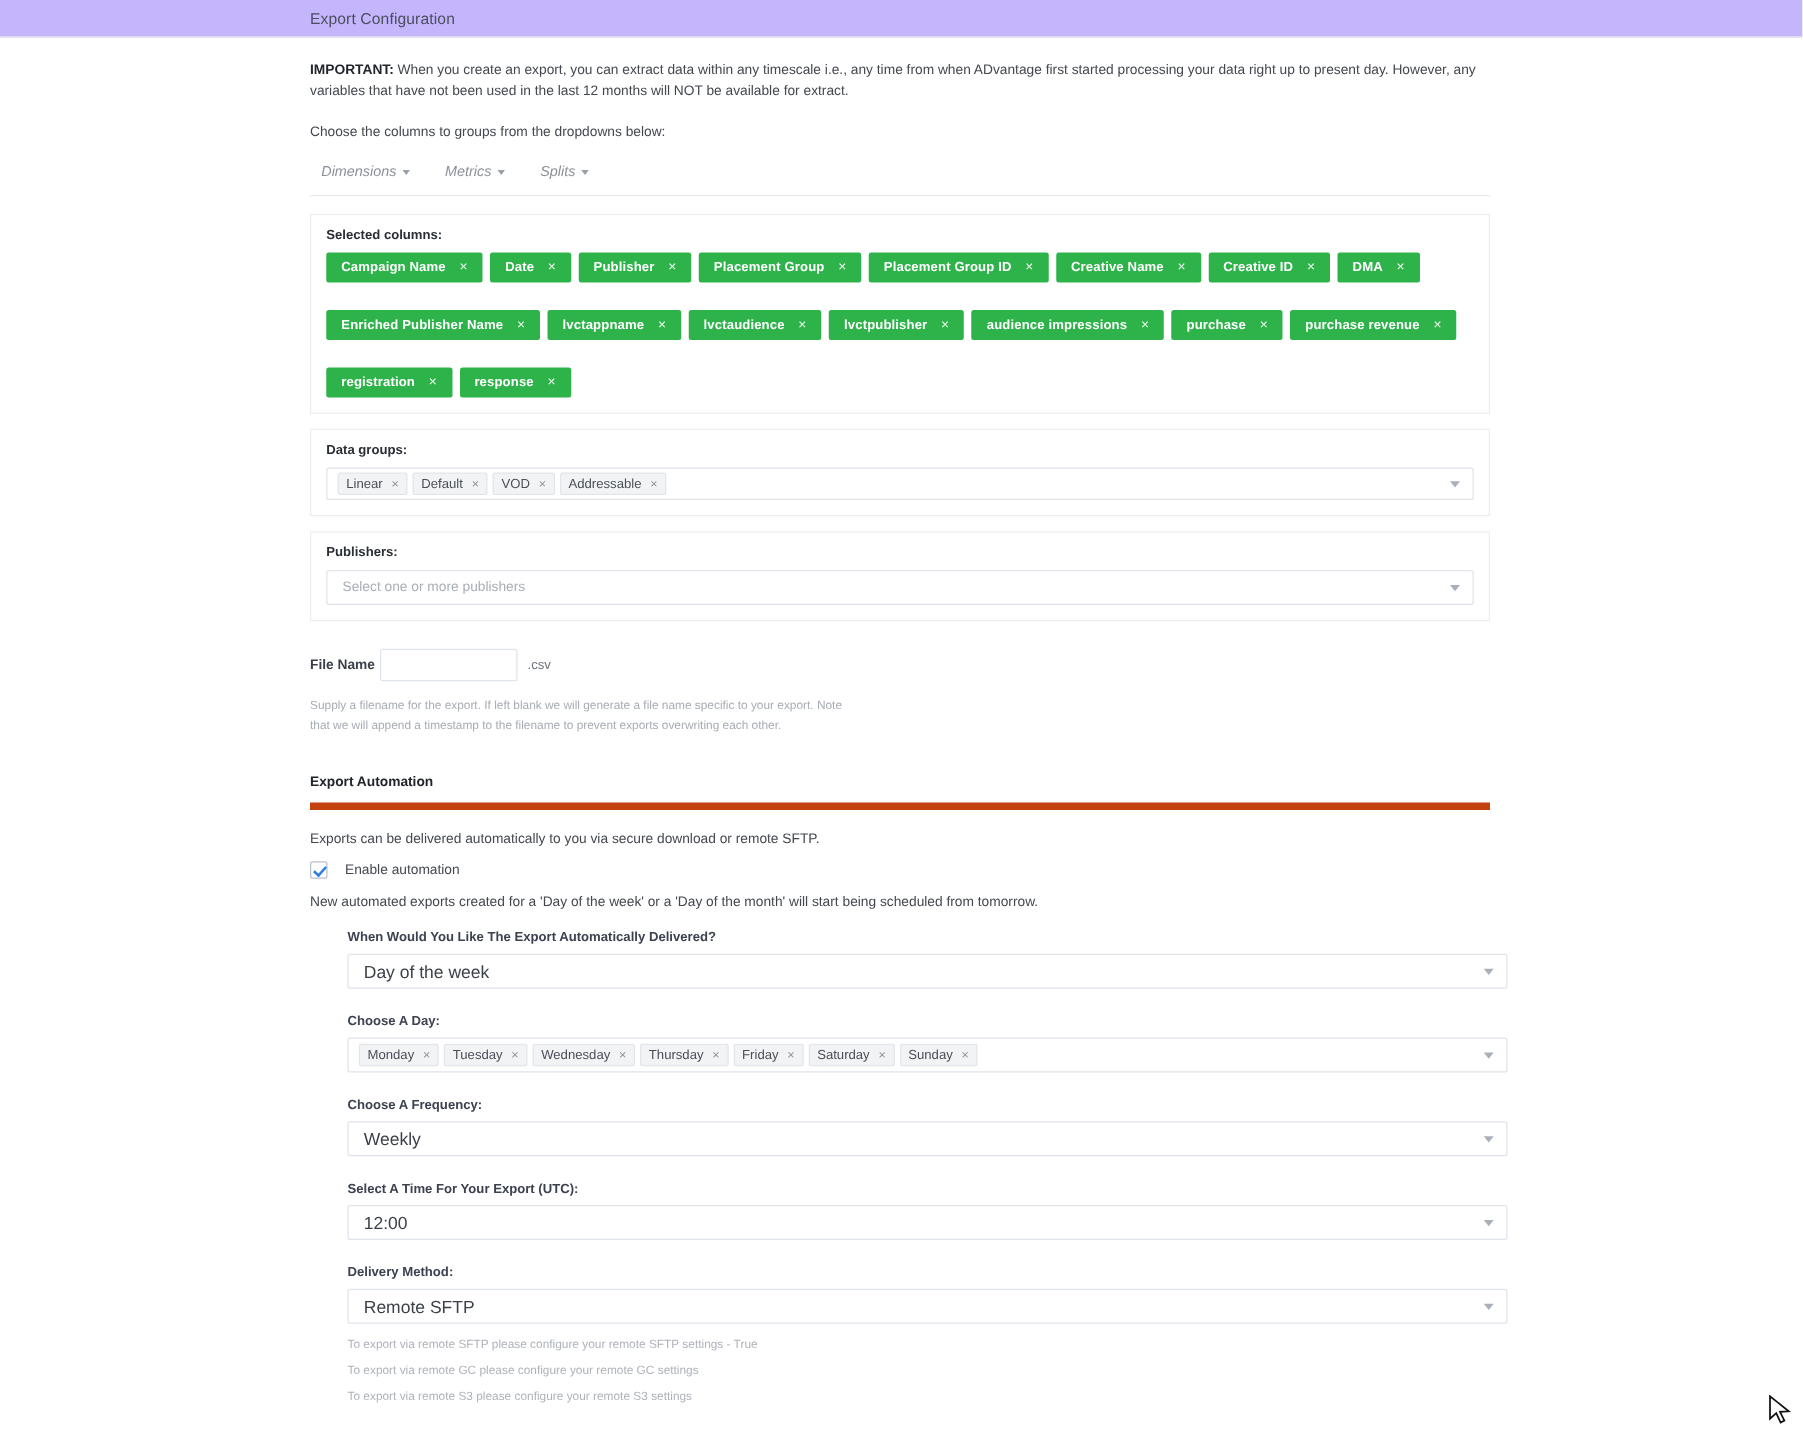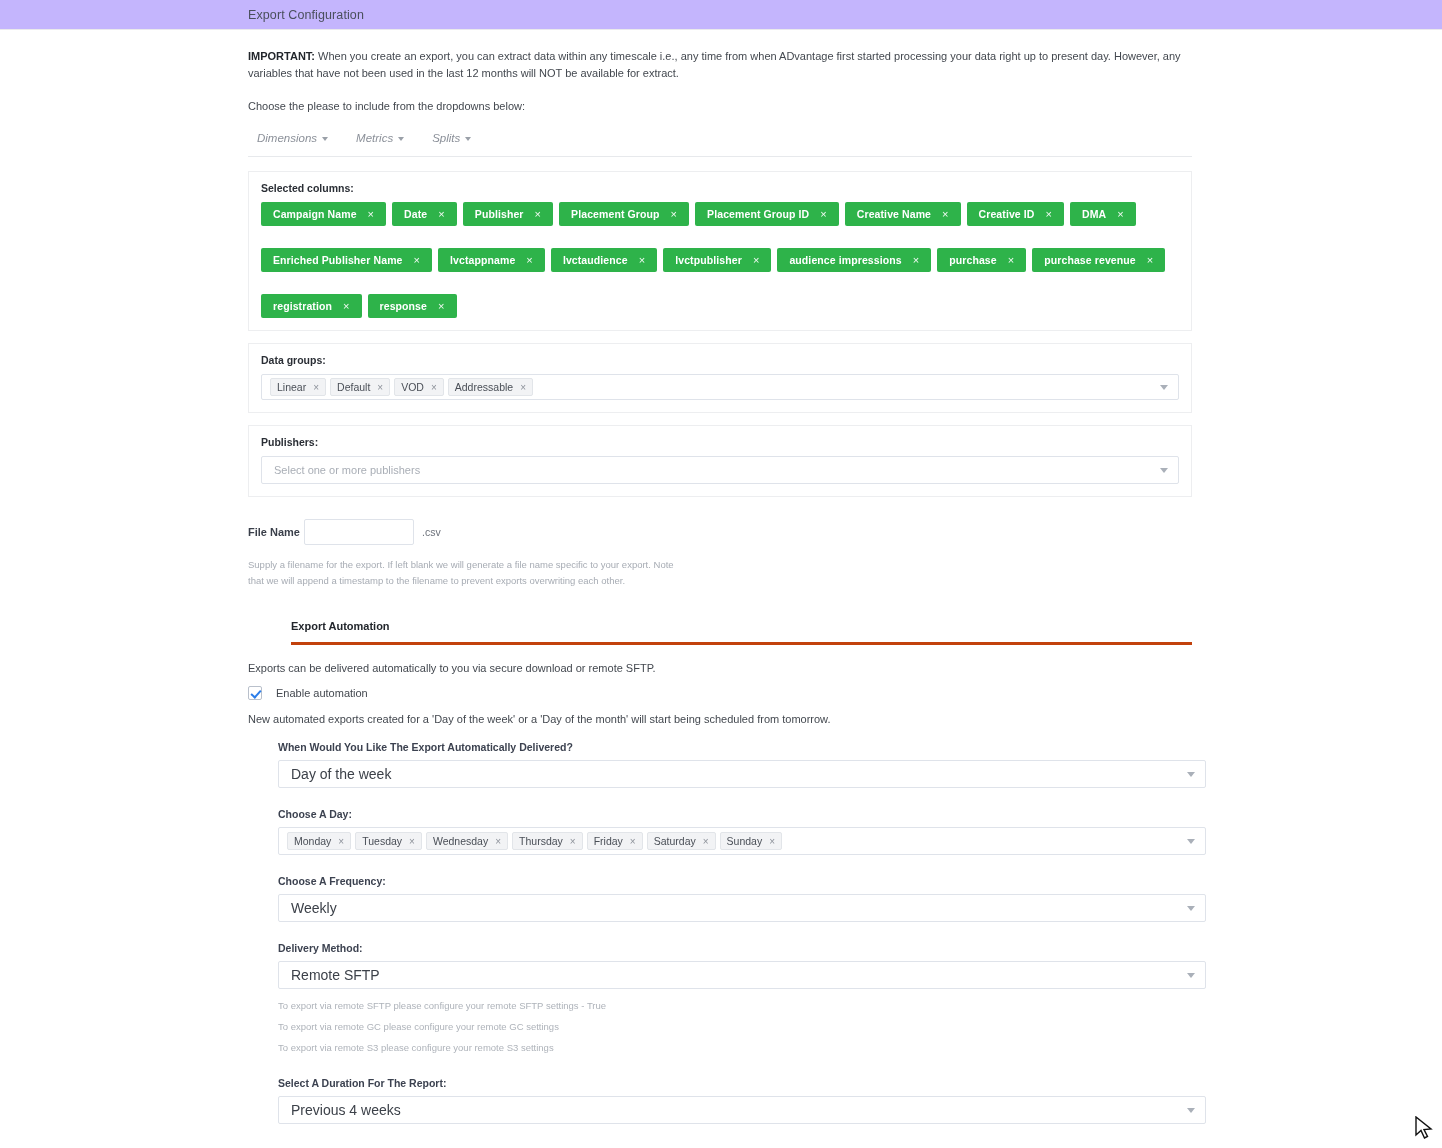--- a/index.html
+++ b/index.html
@@ -158,22 +158,21 @@
   .filerow .ext { font-size: 10.5px; color: #6c717a; margin-left: 8px; }
   .helptext {
     font-size: 9.5px; color: #a7acb4; line-height: 1.65;
     margin-top: 12px; max-width: 440px;
   }
 
   
   .sect-head {
     font-size: 11px; font-weight: bold; color: #22262c;
     margin-top: 32px; padding-bottom: 10px;
-    border-bottom: 3px solid #c2410c;
-    margin-left: 43px;
+    border-bottom: 6px solid #c2410c;
   }
   .sect-intro { font-size: 11px; color: #43484f; margin-top: 17px; }
 
   
   .cbrow { display: flex; align-items: center; margin-top: 12px; }
   .cbox {
     width: 14px; height: 14px;
     border: 1px solid #b9c0cb; background: #fff;
     border-radius: 2px; position: relative; cursor: pointer;
   }
@@ -205,21 +204,21 @@
 
 <div class="titlebar">
   <span class="title">Export Configuration</span>
 </div>
 
 <div class="page">
   <div class="col">
 
     <p class="para"><b>IMPORTANT:</b><span> When you create an export, you can extract data within any timescale i.e., any time from when ADvantage first started processing your data right up to present day. However, any variables that have not been used in the last 12 months will NOT be available for extract.</span></p>
 
-    <p class="para choose">Choose the please to include from the dropdowns below:</p>
+    <p class="para choose">Choose the columns to groups from the dropdowns below:</p>
 
     <div class="toolbar">
       <div class="tb-item"><span>Dimensions</span><span class="caret"></span></div>
       <div class="tb-item"><span>Metrics</span><span class="caret"></span></div>
       <div class="tb-item"><span>Splits</span><span class="caret"></span></div>
     </div>
 
     <div class="panel" style="margin-top:14px;">
       <div class="panel-label">Selected columns:</div>
       <div class="tagwrap" id="sel-cols">
@@ -390,20 +389,27 @@
     </div>
 
     <div class="fgroup">
       <span class="flabel">Choose A Frequency:</span>
       <div class="selectbox tall wide">
         <span class="val">Weekly</span>
         <span class="arrow"></span>
       </div>
     </div>
 
+    <div class="fgroup">
+      <span class="flabel">Select A Time For Your Export (UTC):</span>
+      <div class="selectbox tall wide">
+        <span class="val">12:00</span>
+        <span class="arrow"></span>
+      </div>
+    </div>
 
     <div class="fgroup">
       <span class="flabel">Delivery Method:</span>
       <div class="selectbox tall wide">
         <span class="val">Remote SFTP</span>
         <span class="arrow"></span>
       </div>
       <div class="note first">To export via remote SFTP please configure your remote SFTP settings - True</div>
       <div class="note">To export via remote GC please configure your remote GC settings</div>
       <div class="note">To export via remote S3 please configure your remote S3 settings</div>

